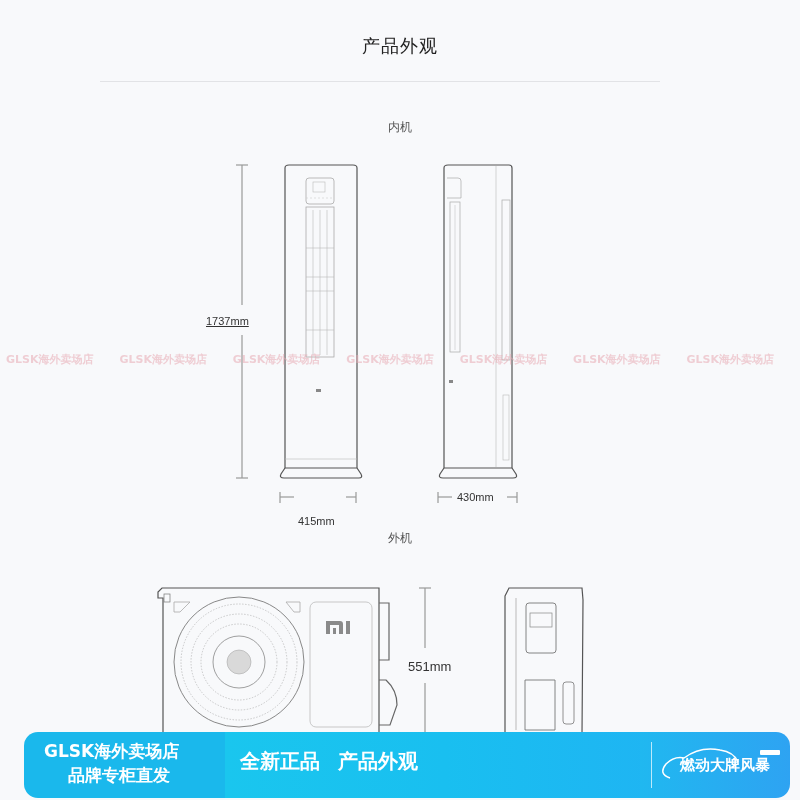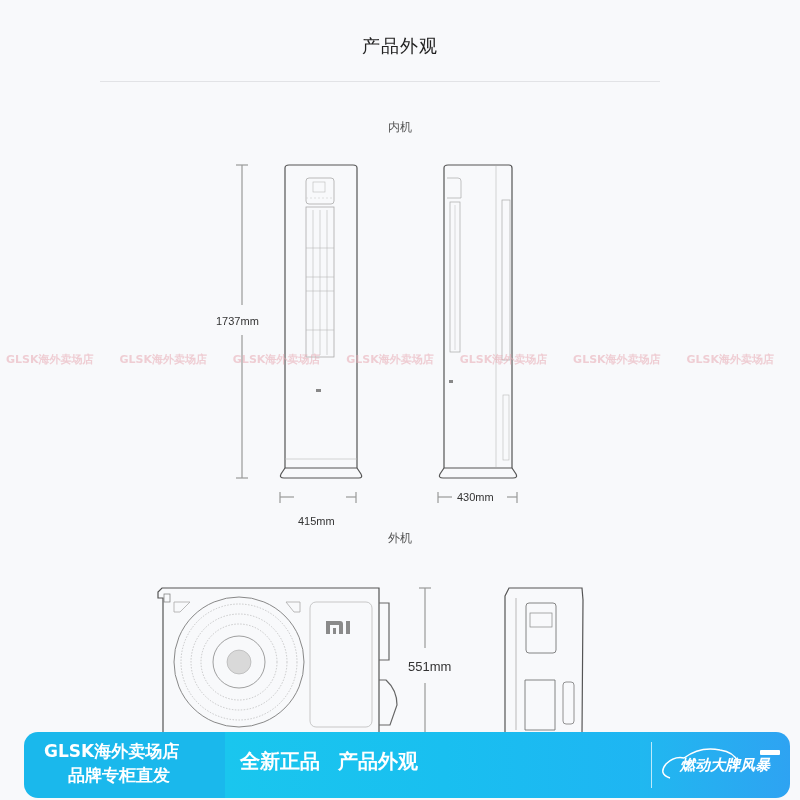--- a/index.html
+++ b/index.html
@@ -14,21 +14,21 @@
     .wm { font-family: "DejaVu Sans", sans-serif; font-size: 11px; font-weight: bold; color: rgba(232, 170, 178, 0.55); width: 116px; text-align: left; }
     svg { position: absolute; left: 0; top: 0; }
     .banner { left: 0; top: 728px; width: 800px; height: 72px; }
     .banner-left { position: absolute; left: 24px; top: 4px; width: 240px; height: 66px; border-radius: 14px 0 0 14px; background: #1ab8ec; }
     .banner-main { position: absolute; left: 225px; top: 4px; width: 440px; height: 66px; background: linear-gradient(90deg, #1ac6ee 0%, #19bff0 50%, #1fb4f3 100%); }
     .banner-right { position: absolute; left: 640px; top: 4px; width: 150px; height: 66px; border-radius: 0 14px 14px 0; background: linear-gradient(90deg, #20b8f0, #2ea3f2); }
     .b-text-1 { position: absolute; left: 44px; top: 12px; font-size: 17px; font-weight: bold; color: #fff; white-space: nowrap; }
     .b-text-2 { position: absolute; left: 68px; top: 36px; font-size: 17px; font-weight: bold; color: #fff; white-space: nowrap; }
     .b-slogans { position: absolute; left: 240px; top: 20px; display: flex; gap: 18px; font-size: 20px; font-weight: bold; color: #fff; white-space: nowrap; }
     .b-sep { position: absolute; left: 651px; top: 14px; width: 1px; height: 46px; background: rgba(255,255,255,0.7); }
-    .b-campaign { position: absolute; left: 680px; top: 28px; font-size: 15px; font-style: italic; font-weight: bold; color: #fff; white-space: nowrap; }
+    .b-campaign { position: absolute; left: 680px; top: 28px; font-size: 15px; font-weight: bold; color: #fff; white-space: nowrap; }
     .b-tag { position: absolute; left: 760px; top: 22px; width: 20px; height: 5px; background: #fff; border-radius: 1px; }
   </style>
 </head>
 <body>
 
 <div class="abs title">产品外观</div>
 <div class="abs divider"></div>
 
 <div class="abs section-label" style="top:119px;">内机</div>
 
@@ -108,21 +108,21 @@
     <rect x="563" y="682" width="11" height="42" rx="3" stroke="#777" stroke-width="0.8"></rect>
   </g>
 
   <g fill="#8a8a8a">
     <path d="M326 621 L340 621 Q343 621 343 624 L343 634 L339 634 L339 625 L330 625 L330 634 L326 634 Z"></path>
     <rect x="333" y="628" width="3" height="6"></rect>
     <rect x="346" y="621" width="4" height="13"></rect>
   </g>
 </svg>
 
-<div class="abs dim" style="left:216px; top:315px;">1737mm</div>
+<div class="abs dim" style="left:206px; top:315px;text-decoration:underline;">1737mm</div>
 <div class="abs dim" style="left:298px; top:491px;margin-top:24px;">415mm</div>
 <div class="abs dim" style="left:457px; top:491px;">430mm</div>
 
 <div class="abs section-label" style="top:530px;">外机</div>
 <div class="abs dim" style="left:408px; top:659px; font-size:13px;">551mm</div>
 
 <div class="abs wm-row">
   <span class="wm" style="margin-left:6px;">GLSK海外卖场店</span>
   <span class="wm">GLSK海外卖场店</span>
   <span class="wm">GLSK海外卖场店</span>

